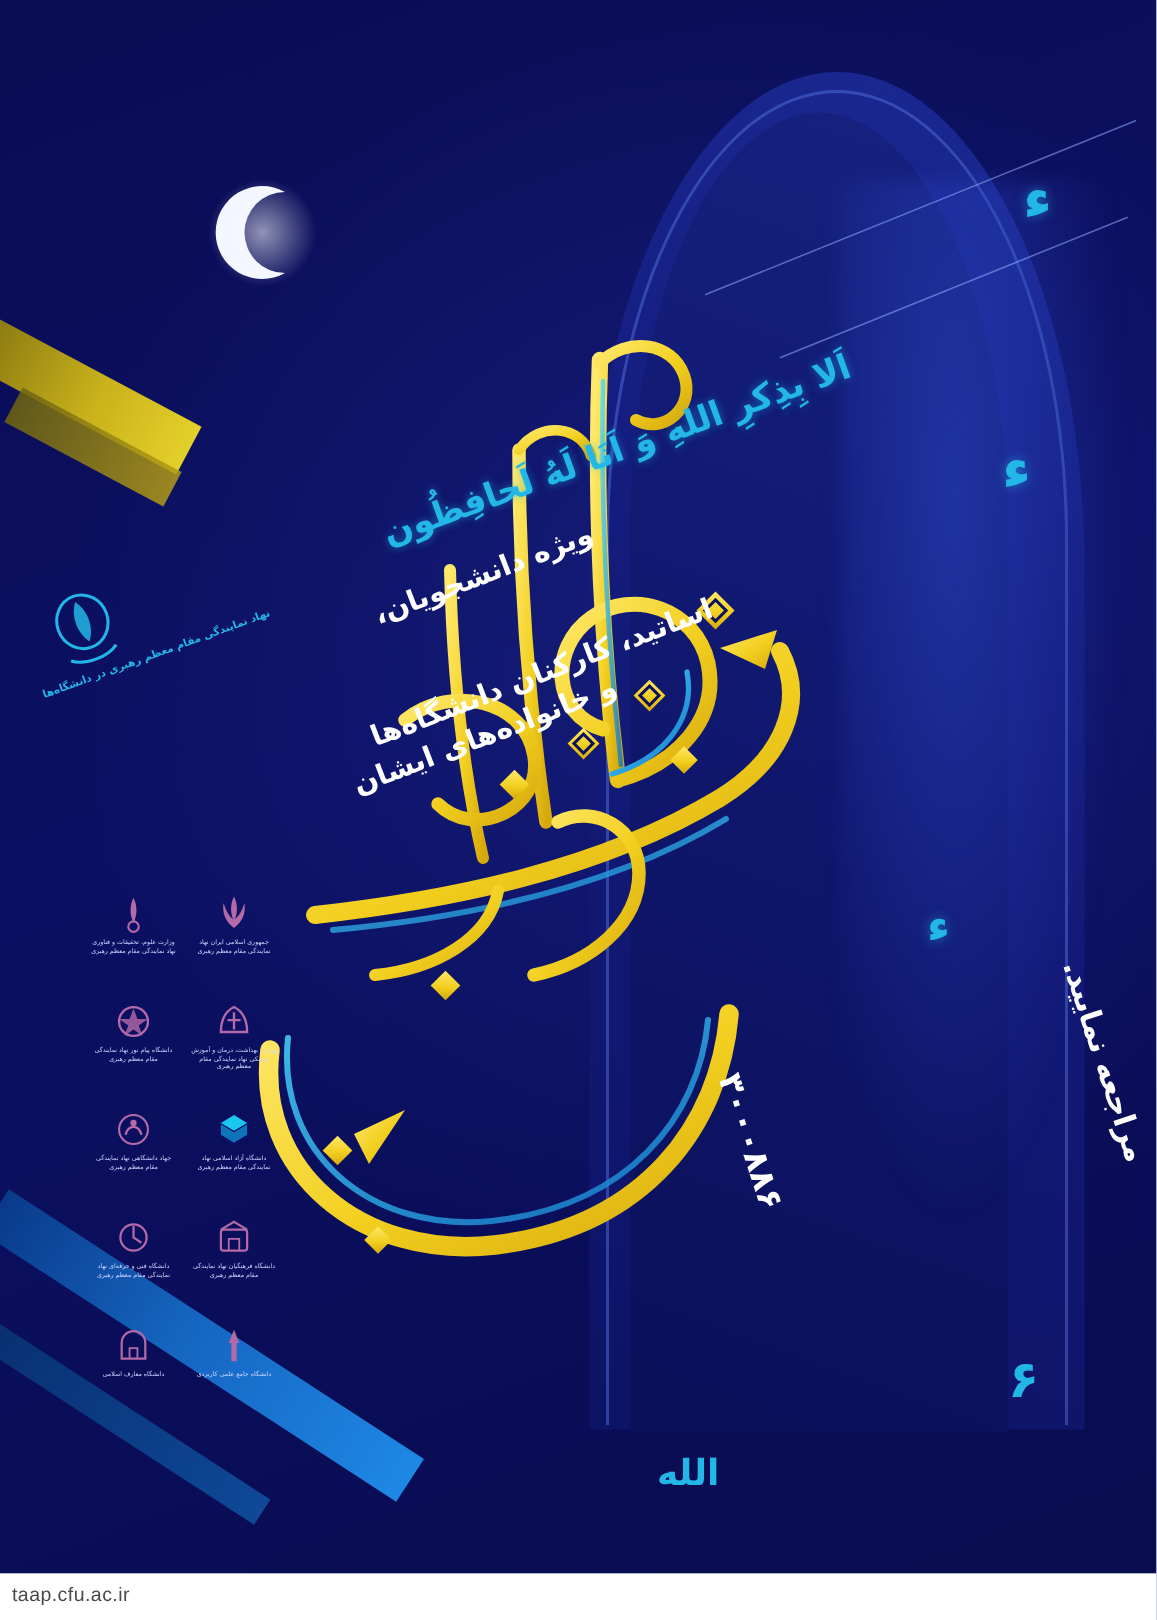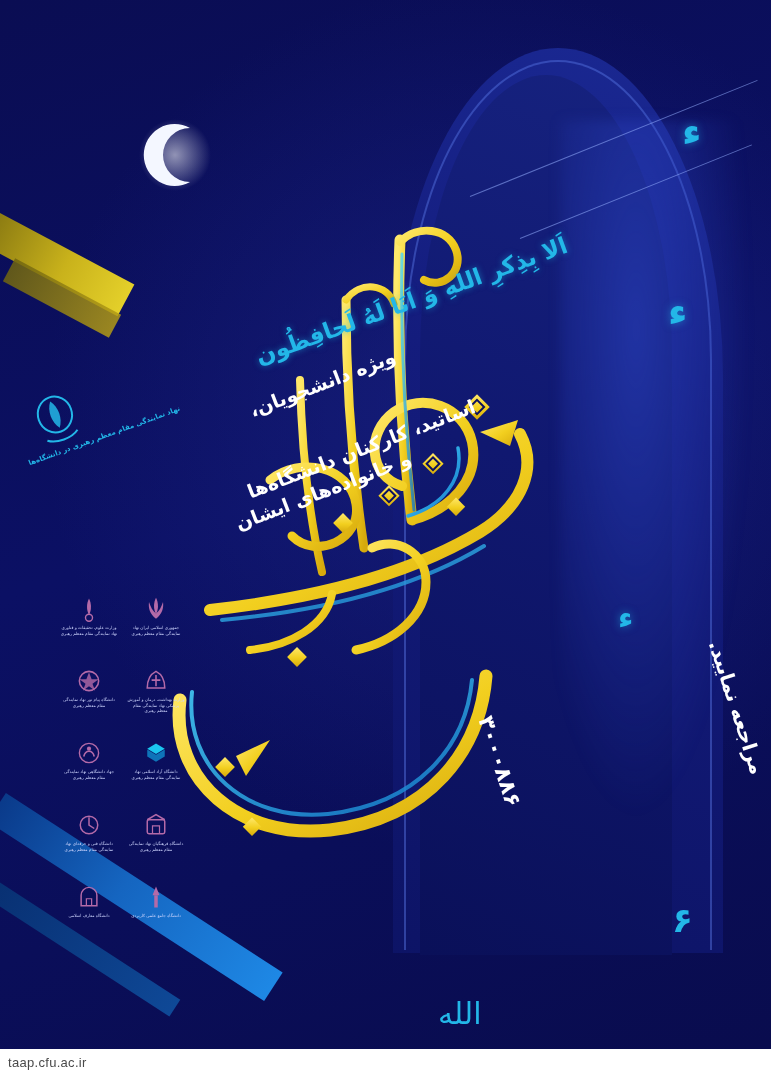--- a/index.html
+++ b/index.html
@@ -217,24 +217,24 @@
     font-size: 22px;
     font-weight: bold;
     transform: rotate(72deg);
     transform-origin: right top;
   }
 
   
   .mark-allah {
     position: absolute;
     left: 438px;
-    top: 996px;
+    top: 968px;
     color: #23b7e8;
-    font-size: 30px;
-    font-weight: normal;
+    font-size: 24px;
+    font-weight: bold;
   }
   .mark-swoosh {
     position: absolute;
     left: 672px;
     top: 900px;
     color: #23b7e8;
     font-size: 34px;
     font-weight: bold;
   }
 

